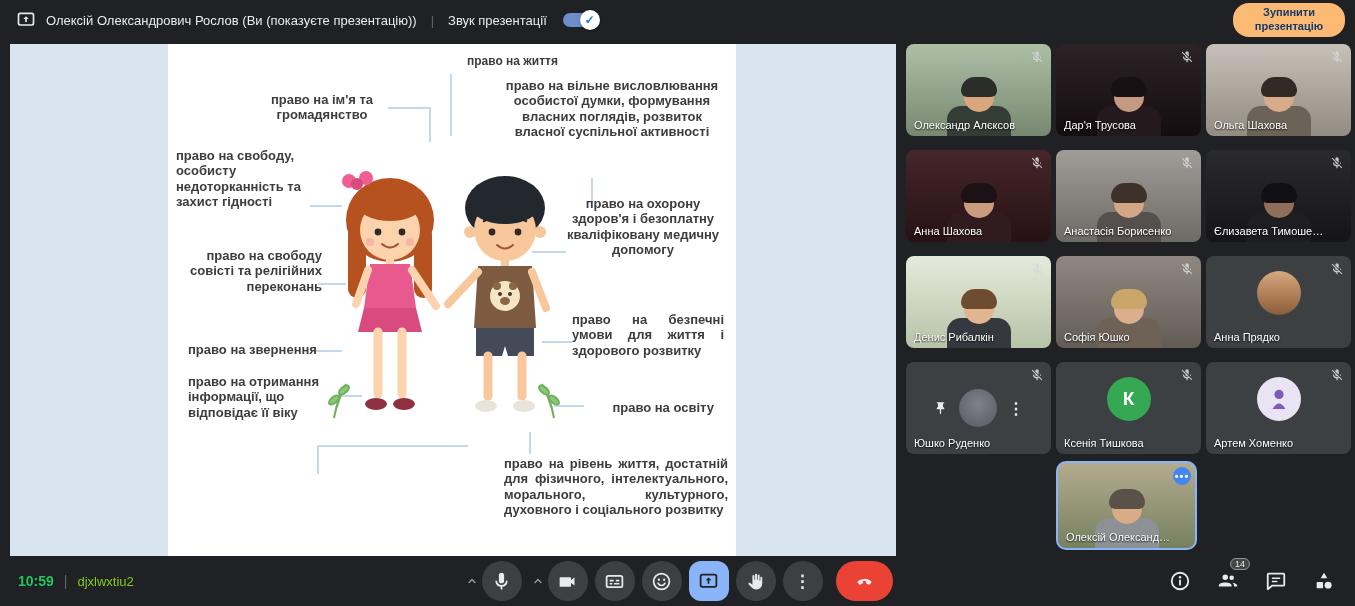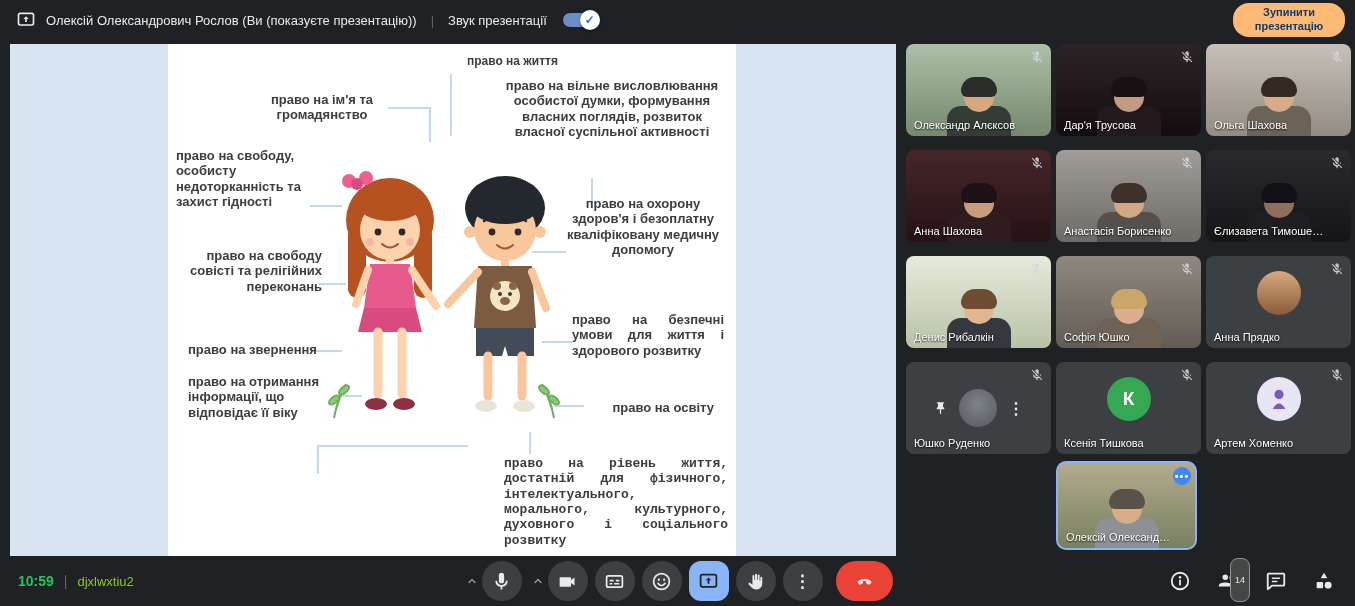--- a/index.html
+++ b/index.html
@@ -50,21 +50,21 @@
   .sl-1 { left:88px;  top:48px;  width:132px; text-align:center; }
   .sl-2 { left:330px; top:34px;  width:228px; text-align:center; }
   .sl-3 { left:8px;   top:104px; width:142px; text-align:left; }
   .sl-4 { left:392px; top:152px; width:166px; text-align:center; }
   .sl-5 { left:12px;  top:204px; width:142px; text-align:right; }
   .sl-6 { left:404px; top:268px; width:152px; text-align:justify; }
   .sl-7 { left:20px;  top:298px; width:140px; text-align:left; }
   .sl-8 { left:416px; top:356px; width:130px; text-align:right; }
   .sl-9 { left:20px;  top:330px; width:152px; text-align:left; }
   .sl-10{ left:20px;  top:432px; width:280px; text-align:left; }
-  .sl-11{ left:336px; top:412px; width:224px; text-align:justify;font-family:Liberation Mono, monospace; }
+  .sl-11{ left:336px; top:412px; width:224px; text-align:justify; }
   .kids { position:absolute; left:150px; top:112px; }
 
   
   .participants { position:absolute; left:906px; top:44px; width:445px; height:512px; }
   .tile-grid {
     display:grid; grid-template-columns:repeat(3,145px); grid-auto-rows:92px;
     column-gap:5px; row-gap:14px;
   }
   .tile {
     position:relative; border-radius:8px; overflow:hidden; background:#3c4043;
@@ -141,21 +141,21 @@
   .chev svg { width:14px; height:14px; }
   .pair { display:flex; align-items:center; gap:1px; }
   .ctl.present { background:#8ab4f8; color:#202124; border-radius:12px; }
   .ctl.kebab-btn { font-size:17px; font-weight:bold; }
   .ctl.endcall { width:57px; border-radius:22px; background:#ea4335; margin-left:6px; }
   .right-controls { margin-left:auto; display:flex; align-items:center; gap:24px; }
   .ric { background:none; border:none; color:#e8eaed; width:24px; height:24px; position:relative; cursor:pointer; }
   .ric svg { width:22px; height:22px; }
   .count-badge {
     position:absolute; top:-11px; right:-9px; background:#444746; color:#e8eaed;
-    font-size:9px; padding:16px 4px; border-radius:8px; border:1px solid #8f9398;
+    font-size:9px; padding:0 4px; border-radius:8px; border:1px solid #8f9398;
     font-family:"Liberation Sans", sans-serif;
   }
 </style>
 </head>
 <body>
 
 <svg width="0" height="0" style="position:absolute" aria-hidden="true">
   <symbol id="i-mic-off" viewBox="0 0 24 24">
     <path fill="currentColor" d="M15 10.6V5a3 3 0 0 0-6 0v.8l6 5.8zM19 11h-1.7c0 .6-.1 1.2-.3 1.7l1.3 1.2c.4-.9.7-1.9.7-2.9zM4.3 3 3 4.3l6 6V11a3 3 0 0 0 5.1 2.1l.9.9A5 5 0 0 1 6.7 11H5a7 7 0 0 0 6 6.9V21h2v-3.1c.9-.1 1.8-.5 2.5-1l4.2 4.2 1.3-1.3z"></path>
   </symbol>

